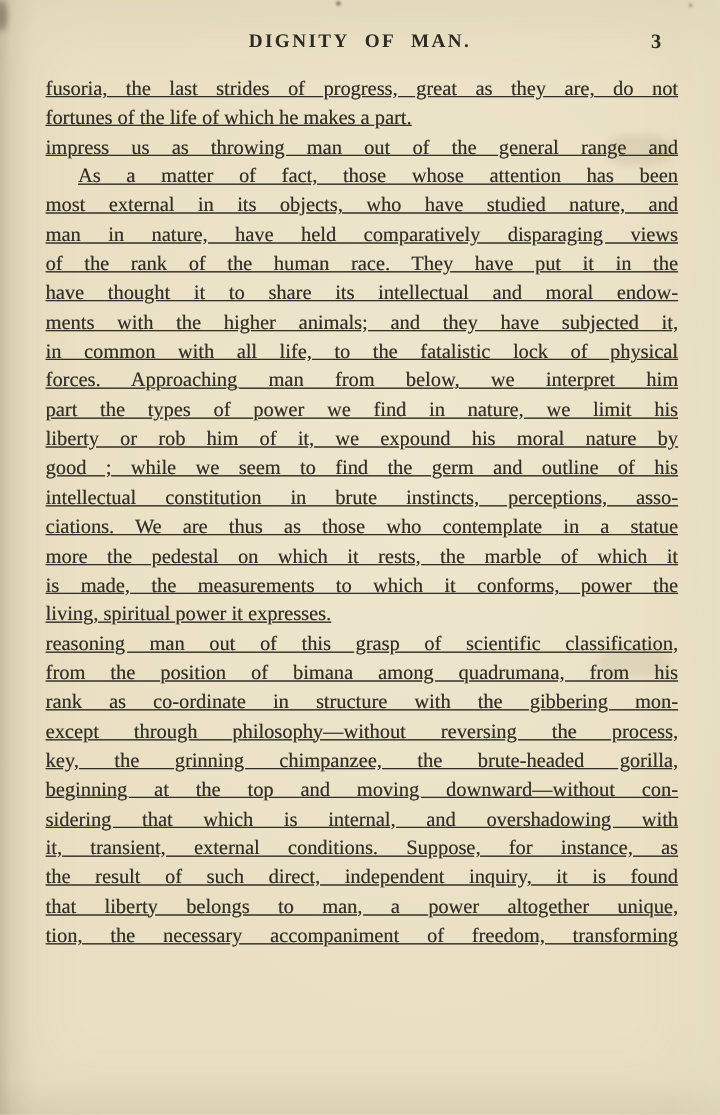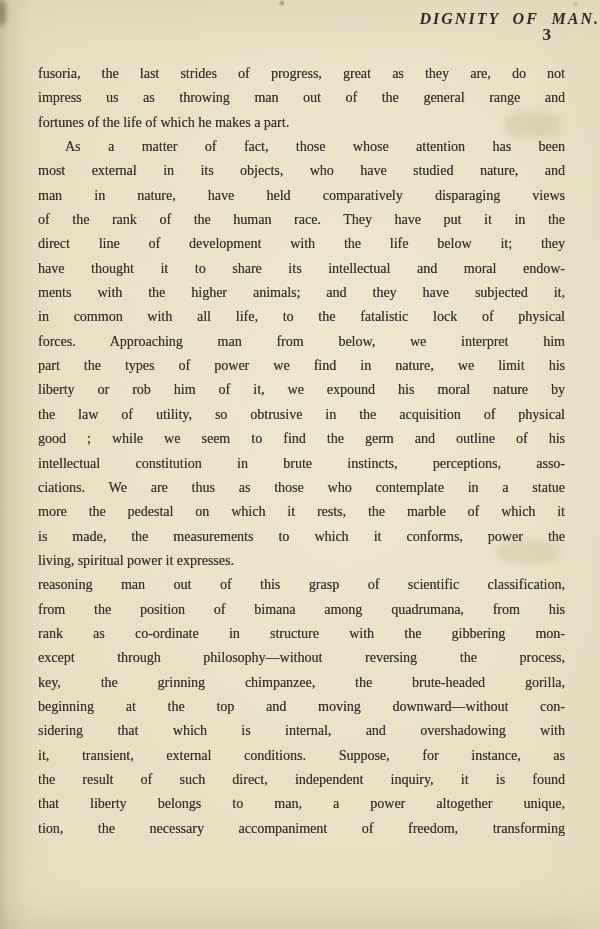--- a/index.html
+++ b/index.html
@@ -15,46 +15,46 @@
     position: absolute; inset: 0;
     background:
       radial-gradient(ellipse at 58% 42%, rgba(255,252,240,0.25), rgba(255,252,240,0) 65%),
       linear-gradient(90deg, rgba(96,85,60,0.20) 0px, rgba(96,85,60,0.07) 10px, rgba(96,85,60,0) 28px),
       linear-gradient(270deg, rgba(245,240,215,0.35) 0px, rgba(245,240,215,0) 40px),
       linear-gradient(0deg, rgba(120,105,70,0.07) 0px, rgba(120,105,70,0) 30px),
       #e9e0c3;
     box-shadow: inset 0 0 70px rgba(118,100,62,0.13);
   }
   .running-title {
-    position: absolute; left: 0; right: 0; top: 10px;
-    text-align: right;
-    font-style: italic;
+    position: absolute; left: 0; right: 0; top: 26px;
+    text-align: center;
     font-weight: bold;
     font-size: 16px;
     letter-spacing: 2px;
     word-spacing: 7px;
     color: #2f2b24;
   }
   .page-number {
     position: absolute; top: 25px; right: 49px;
     font-size: 17px;
     font-weight: bold;
     color: #2f2b24;
   }
   .text-block {
     position: absolute; left: 38px; top: 62px; width: 527px;
   }
   .line {
-    font-size: 14px;
+    font-size: 17px;
     line-height: 24.35px;
     text-align: justify;
     text-align-last: justify;
     text-justify: inter-word;
     text-shadow: 0.25px 0 0 rgba(51,46,39,0.55);
     white-space: normal;
+    text-decoration: underline;
   }
   .line.end { text-align-last: left; }
   .line.indent { text-indent: 27px; }
   .speck { position: absolute; pointer-events: none; }
   .speck.corner { left: -3px; top: 0px; width: 9px; height: 26px; background: rgba(84,74,55,0.5); border-radius: 50%; filter: blur(2.5px); }
   .speck.top-dot { left: 280px; top: 1px; width: 4px; height: 4px; background: rgba(70,62,48,0.55); border-radius: 50%; filter: blur(0.8px); }
   .speck.top-right-dot { left: 574px; top: 3px; width: 3px; height: 3px; background: rgba(90,80,60,0.45); border-radius: 50%; filter: blur(0.8px); }
   .speck.ghost-a { left: 505px; top: 112px; width: 55px; height: 26px; background: rgba(150,132,95,0.16); border-radius: 40%; filter: blur(3px); }
   .speck.ghost-b { left: 498px; top: 540px; width: 60px; height: 24px; background: rgba(150,132,95,0.14); border-radius: 40%; filter: blur(3px); }
 </style>
@@ -68,35 +68,33 @@
   <div class="speck top-right-dot"></div>
   <div class="speck ghost-a"></div>
   <div class="speck ghost-b"></div>
 
   <div class="running-title">DIGNITY OF MAN.</div>
   <div class="page-number">3</div>
 
   <div class="text-block">
 
     <div class="line">fusoria, the last strides of progress, great as they are, do not</div>
+    <div class="line end">fortunes of the life of which he makes a part.</div>
     <div class="line">impress us as throwing man out of the general range and</div>
-    <div class="line end">fortunes of the life of which he makes a part.</div>
 
     <div class="line indent">As a matter of fact, those whose attention has been</div>
     <div class="line">most external in its objects, who have studied nature, and</div>
     <div class="line">man in nature, have held comparatively disparaging views</div>
     <div class="line">of the rank of the human race. They have put it in the</div>
-    <div class="line">direct line of development with the life below it; they</div>
     <div class="line">have thought it to share its intellectual and moral endow-</div>
     <div class="line">ments with the higher animals; and they have subjected it,</div>
     <div class="line">in common with all life, to the fatalistic lock of physical</div>
     <div class="line">forces. Approaching man from below, we interpret him</div>
     <div class="line">part the types of power we find in nature, we limit his</div>
     <div class="line">liberty or rob him of it, we expound his moral nature by</div>
-    <div class="line">the law of utility, so obtrusive in the acquisition of physical</div>
     <div class="line">good ; while we seem to find the germ and outline of his</div>
     <div class="line">intellectual constitution in brute instincts, perceptions, asso-</div>
     <div class="line">ciations. We are thus as those who contemplate in a statue</div>
     <div class="line">more the pedestal on which it rests, the marble of which it</div>
     <div class="line">is made, the measurements to which it conforms, power the</div>
     <div class="line end">living, spiritual power it expresses.</div>
 
     <div class="line">reasoning man out of this grasp of scientific classification,</div>
     <div class="line">from the position of bimana among quadrumana, from his</div>
     <div class="line">rank as co-ordinate in structure with the gibbering mon-</div>

